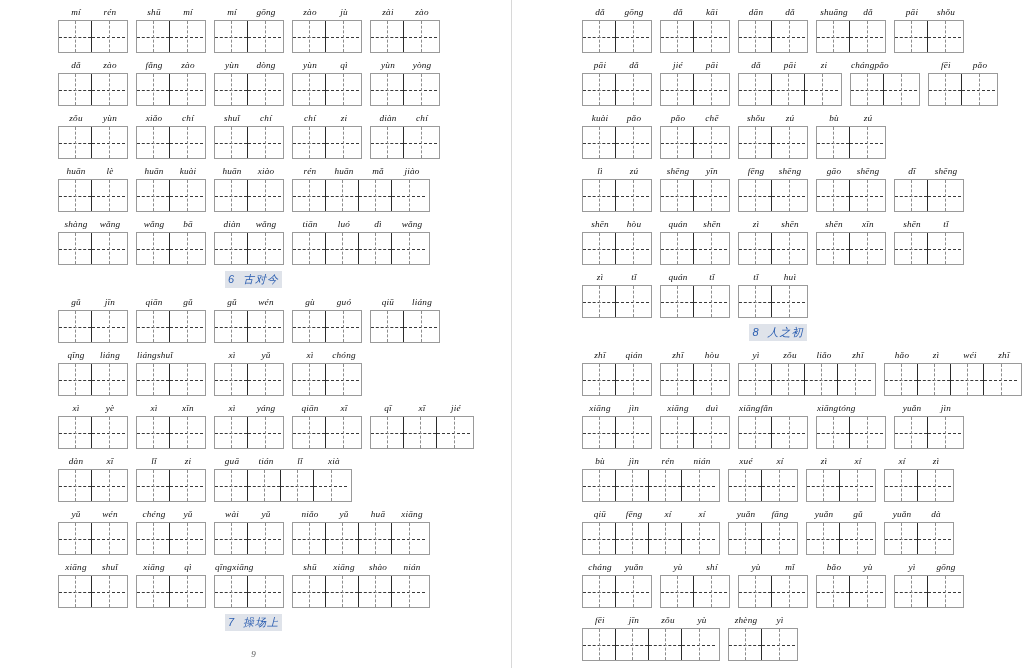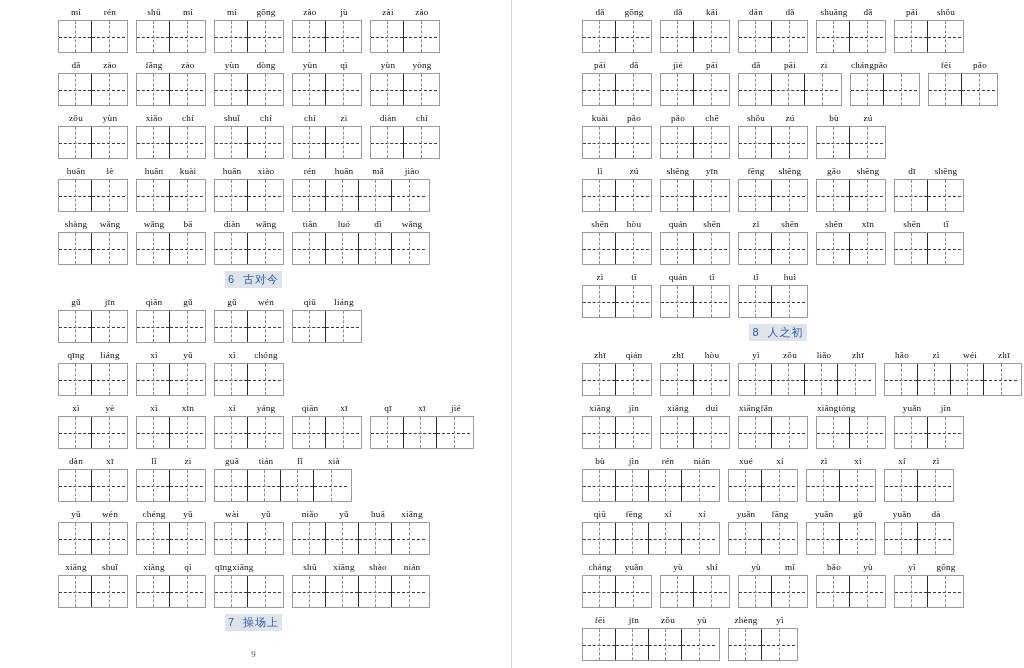--- a/index.html
+++ b/index.html
@@ -19,20 +19,21 @@
     width: 1024px;
     height: 668px;
     box-sizing: border-box;
   }
   .page {
     position: relative;
     box-sizing: border-box;
     display: flex;
     flex-direction: column;
     height: 668px;
+    font-style: italic;
   }
   .page-left {
     width: 512px;
     padding: 6px 62px 0 58px;
     border-right: 1px solid #d8d8d8;
   }
   .page-right {
     width: 512px;
     padding: 6px 50px 0 70px;
   }
@@ -424,35 +425,52 @@
               <span>gǔ</span>
               <span>wén</span>
             </div>
             <div class="grid">
               <div class="cell"></div>
               <div class="cell"></div>
             </div>
           </div>
           <div class="group">
             <div class="pinyin w2">
+              <span>gù</span>
+              <span>guó</span>
+            </div>
+            <div class="grid">
+              <div class="cell"></div>
+              <div class="cell"></div>
+            </div>
+          </div>
+          <div class="group">
+            <div class="pinyin w2">
               <span>qiū</span>
               <span>liáng</span>
             </div>
             <div class="grid">
               <div class="cell"></div>
               <div class="cell"></div>
             </div>
           </div>
         </div>
         <div class="row">
           <div class="group">
             <div class="pinyin w2">
               <span>qīng</span>
               <span>liáng</span>
             </div>
+            <div class="grid">
+              <div class="cell"></div>
+              <div class="cell"></div>
+            </div>
+          </div>
+          <div class="group">
+            <div class="pinyin merged w2">liángshuǐ</div>
             <div class="grid">
               <div class="cell"></div>
               <div class="cell"></div>
             </div>
           </div>
           <div class="group">
             <div class="pinyin w2">
               <span>xì</span>
               <span>yǔ</span>
             </div>

